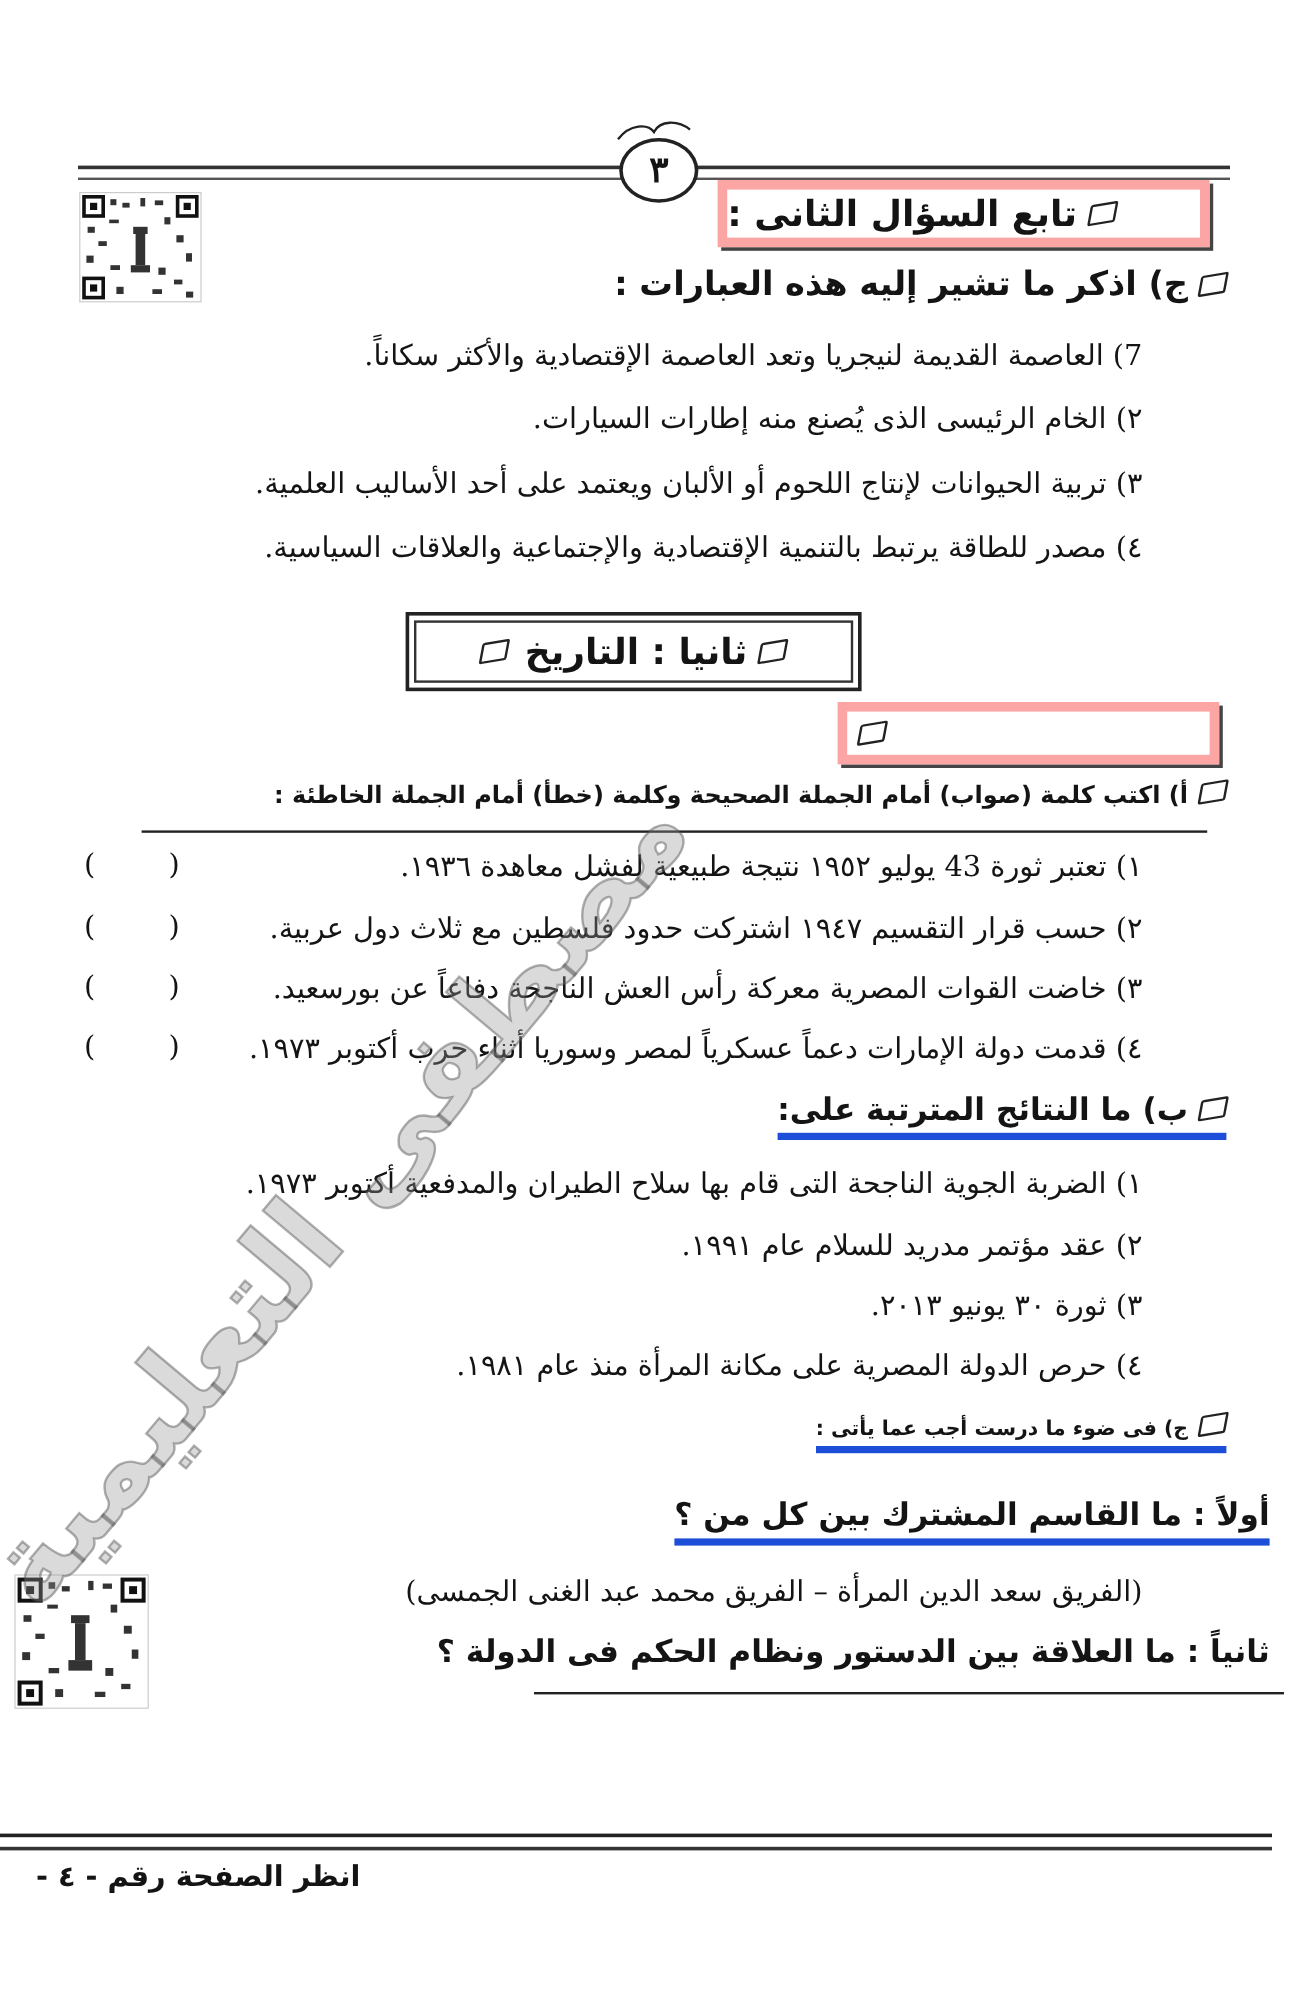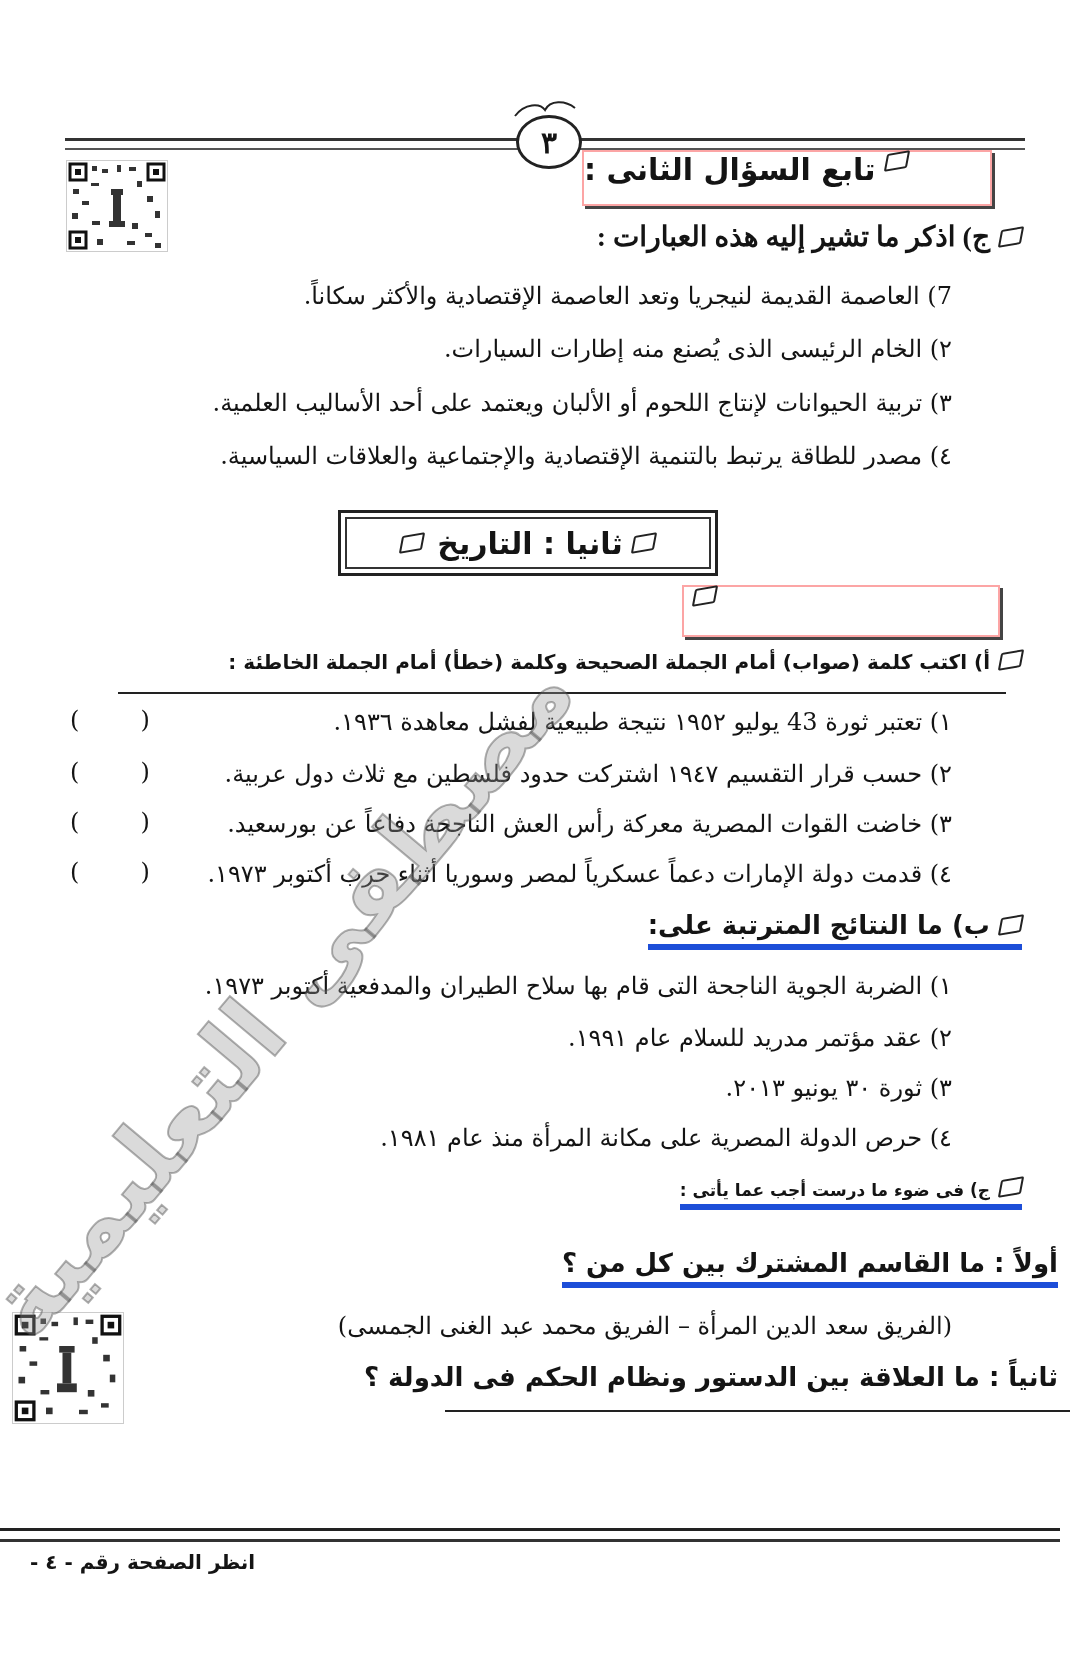--- a/index.html
+++ b/index.html
@@ -18,42 +18,42 @@
     border: 3px solid #222; border-radius: 50%; background: #fff;
     display: flex; align-items: center; justify-content: center;
     font-size: 30px; font-weight: bold; font-family: "DejaVu Serif", serif; }
   .flourish { left: 510px; top: 98px; width: 70px; height: 20px; }
 
   
   .qr { background: #fff; border: 1px solid #ccc; }
   .qr svg { display: block; }
 
   
-  .box-head { border: 2px solid #fca5a5; box-shadow: 3px 3px 0 #444; background: #fff;
-    font-weight: bold; display: flex; align-items: flex-start; justify-content: flex-end;
-    padding-right: 16px; box-sizing: border-box; direction: rtl; }
+  .box-head { border: 8px solid #fca5a5; box-shadow: 3px 3px 0 #444; background: #fff;
+    font-weight: bold; display: flex; align-items: center; justify-content: flex-end;
+    padding-right: 16px; box-sizing: border-box; direction: rtl; margin-left: 16px; }
   .box-head .txt { direction: rtl; }
   .icon-paper { display: inline-block; width: 18px; height: 14px; border: 2px solid #222;
     transform: skewX(-20deg) rotate(-10deg); border-radius: 2px; margin-left: 10px; }
 
   .q-title { font-weight: bold; font-size: 28px; }
   .line-item { font-family: "DejaVu Serif", serif; font-size: 24px; line-height: 32px; white-space: nowrap; }
   .underline { border-bottom: 6px solid #1d4ed8; padding-bottom: 4px; }
 
   .paren { font-family: "DejaVu Serif", serif; font-size: 24px; }
 
   .watermark { left: 100px; top: 620px; width: 700px; height: 130px;
     transform: rotate(-52deg); transform-origin: left top;
     font-size: 96px; font-weight: bold; color: rgba(150,150,150,0.35);
     -webkit-text-stroke: 2px rgba(80,80,80,0.45); direction: rtl; white-space: nowrap;
     pointer-events: none; }
 
   .bottom-rule { left: 0; top: 1528px; width: 1060px; height: 8px;
     border-top: 3px solid #222; border-bottom: 3px solid #333; }
-  .footer-note { left: 30px; top: 1550px; font-size: 20px; font-weight: bold; direction: rtl; }
+  .footer-note { left: 30px; top: 1550px; font-size: 24px; font-weight: bold; direction: rtl; }
   .rule-thin { height: 0; border-top: 2px solid #222; }
 </style>
 </head>
 <body>
 
 <div class="abs top-rule"></div>
 <svg class="abs flourish" viewBox="0 0 70 20">
   <path d="M5 18 C15 5, 30 5, 35 12 C40 2, 55 2, 65 10" stroke="#222" stroke-width="2" fill="none"></path>
 </svg>
 <div class="abs page-num-circle">٣</div>
@@ -89,21 +89,21 @@
         <rect x="42" y="60" width="16" height="6"></rect>
     </g>
   </svg>
 </div>
 
 <div class="abs box-head" style="left:582px; top:150px; width:410px; height:56px; font-size:30px;">
   <span class="icon-paper"></span>
   <span class="txt">تابع السؤال الثانى :</span>
 </div>
 
-<div class="abs rtl q-title" style="right:58px; top:220px;font-family:Liberation Serif, serif;">
+<div class="abs rtl q-title" style="right:58px; top:220px;">
   <span class="icon-paper"></span><span>ج) اذكر ما تشير إليه هذه العبارات :</span>
 </div>
 
 <div class="abs rtl line-item" style="right:128px; top:280px;">7) العاصمة القديمة لنيجريا وتعد العاصمة الإقتصادية والأكثر سكاناً.</div>
 <div class="abs rtl line-item" style="right:128px; top:333px;">٢) الخام الرئيسى الذى يُصنع منه إطارات السيارات.</div>
 <div class="abs rtl line-item" style="right:128px; top:387px;">٣) تربية الحيوانات لإنتاج اللحوم أو الألبان ويعتمد على أحد الأساليب العلمية.</div>
 <div class="abs rtl line-item" style="right:128px; top:440px;">٤) مصدر للطاقة يرتبط بالتنمية الإقتصادية والإجتماعية والعلاقات السياسية.</div>
 
 <div class="abs" style="left:338px; top:510px; width:380px; height:66px; border:3px solid #222; box-sizing:border-box; padding:4px;">
   <div style="border:2px solid #333; height:100%; box-sizing:border-box; display:flex; align-items:center; justify-content:center; direction:rtl; font-size:30px; font-weight:bold;">

